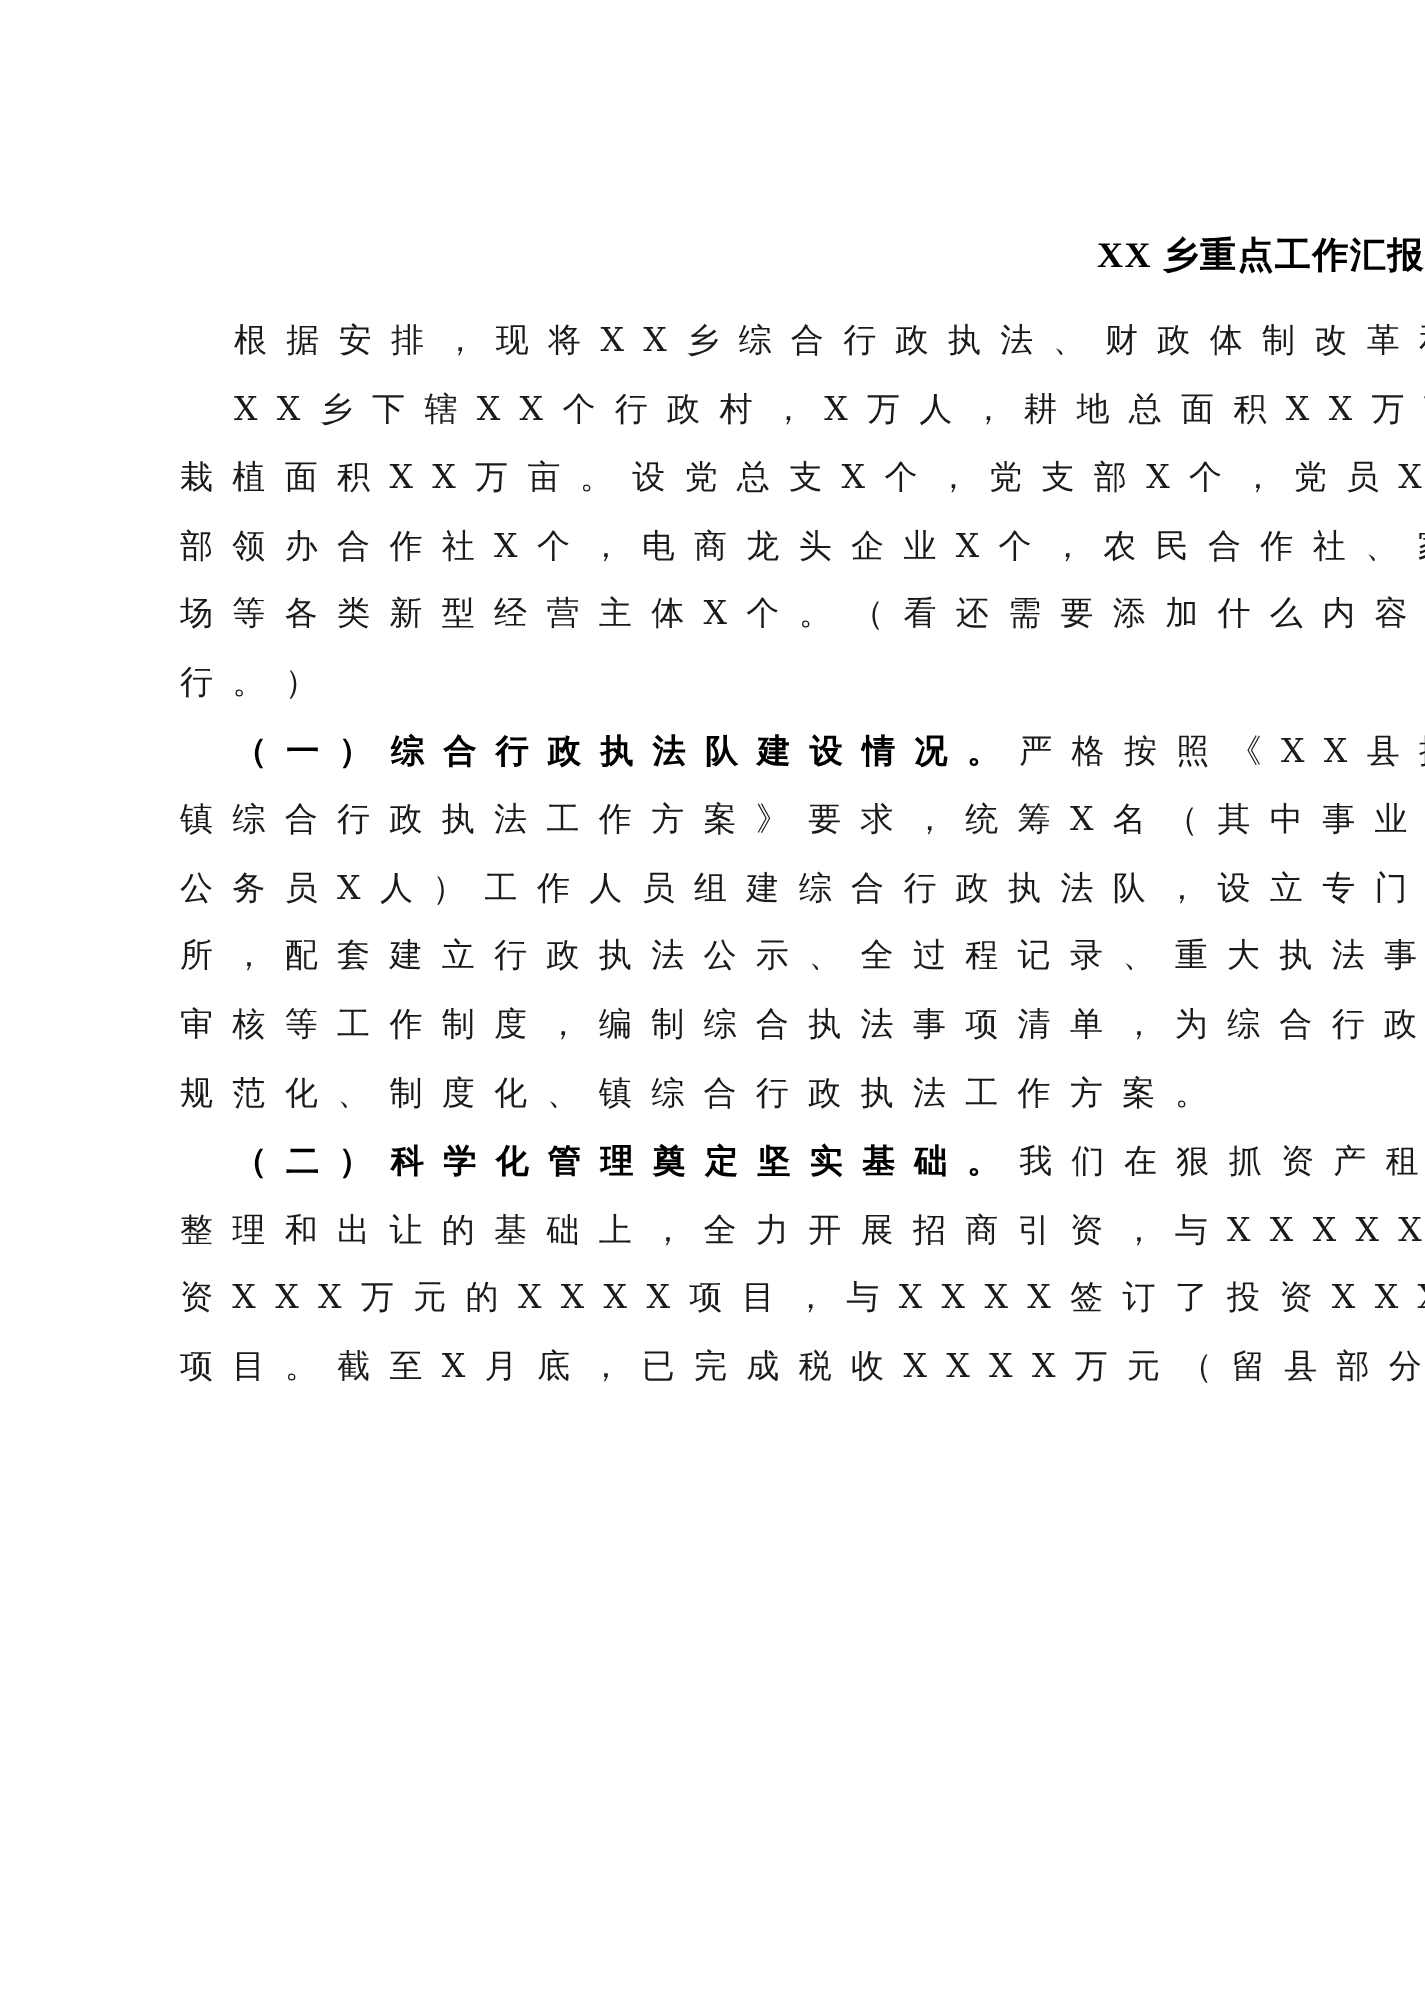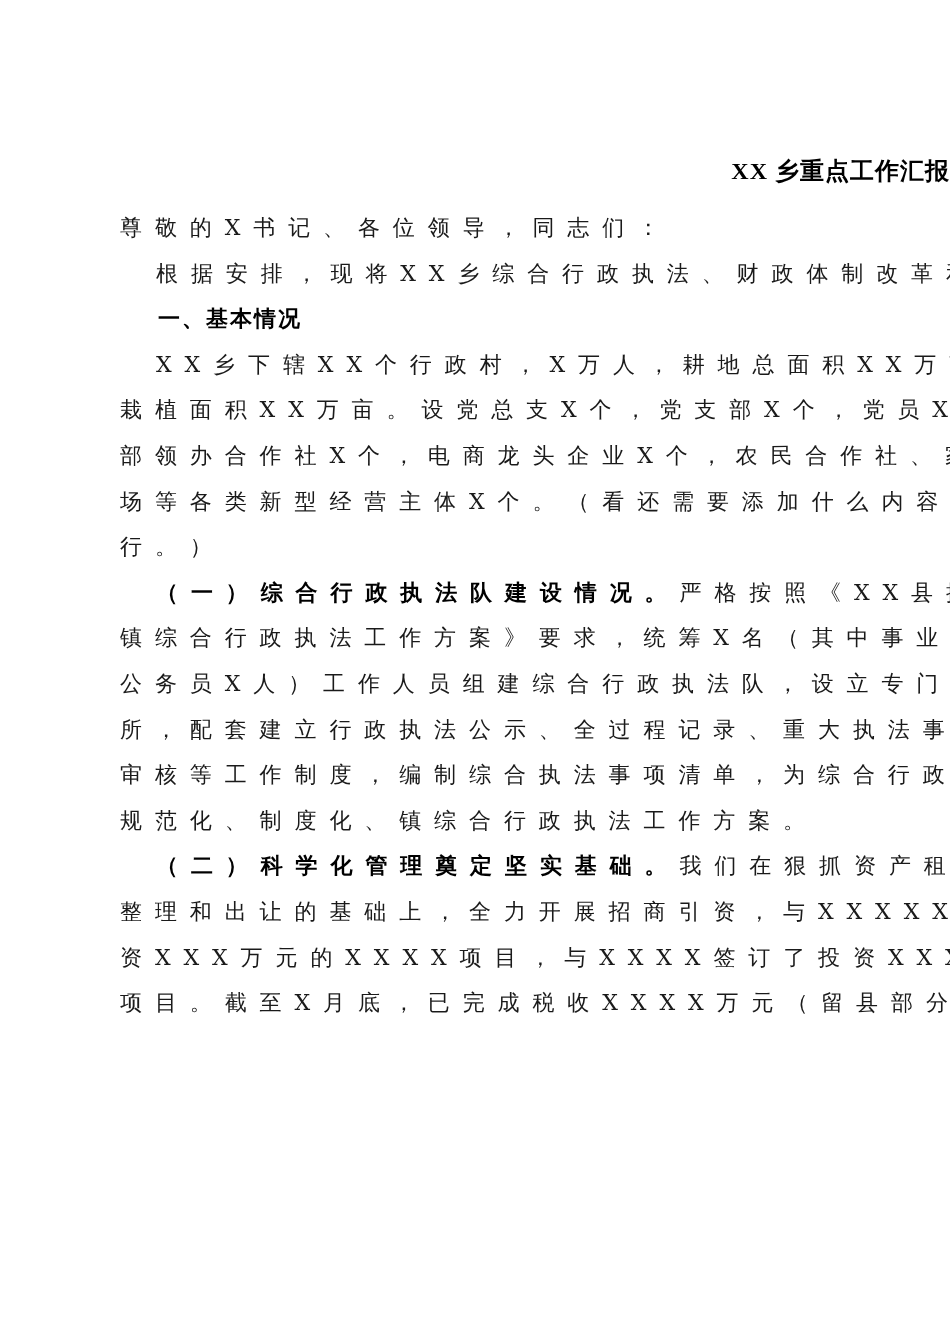--- a/index.html
+++ b/index.html
@@ -70,25 +70,23 @@
   </style>
 </head>
 <body>
 
 <div class="page">
 
   <div class="title">XX 乡重点工作汇报</div>
 
   <div class="body-text">
 
-    <div class="line">尊敬的X书记、各位领导，同志们：</div>
 
     <div class="line indent">根据安排，现将XX乡综合行政执法、财政体制改革和集体</div>
 
-    <div class="line heading">一、基本情况</div>
 
     <div class="line indent">XX乡下辖XX个行政村，X万人，耕地总面积XX万亩，苹果</div>
     <div class="line">栽植面积XX万亩。设党总支X个，党支部X个，党员X名。支</div>
     <div class="line">部领办合作社X个，电商龙头企业X个，农民合作社、家庭农</div>
     <div class="line">场等各类新型经营主体X个。（看还需要添加什么内容续上就</div>
     <div class="line">行。）</div>
 
 
     <div class="line indent"><span class="subhead">（一）综合行政执法队建设情况。</span><span>严格按照《XX县推进乡</span></div>
     <div class="line">镇综合行政执法工作方案》要求，统筹X名（其中事业编X人</div>

